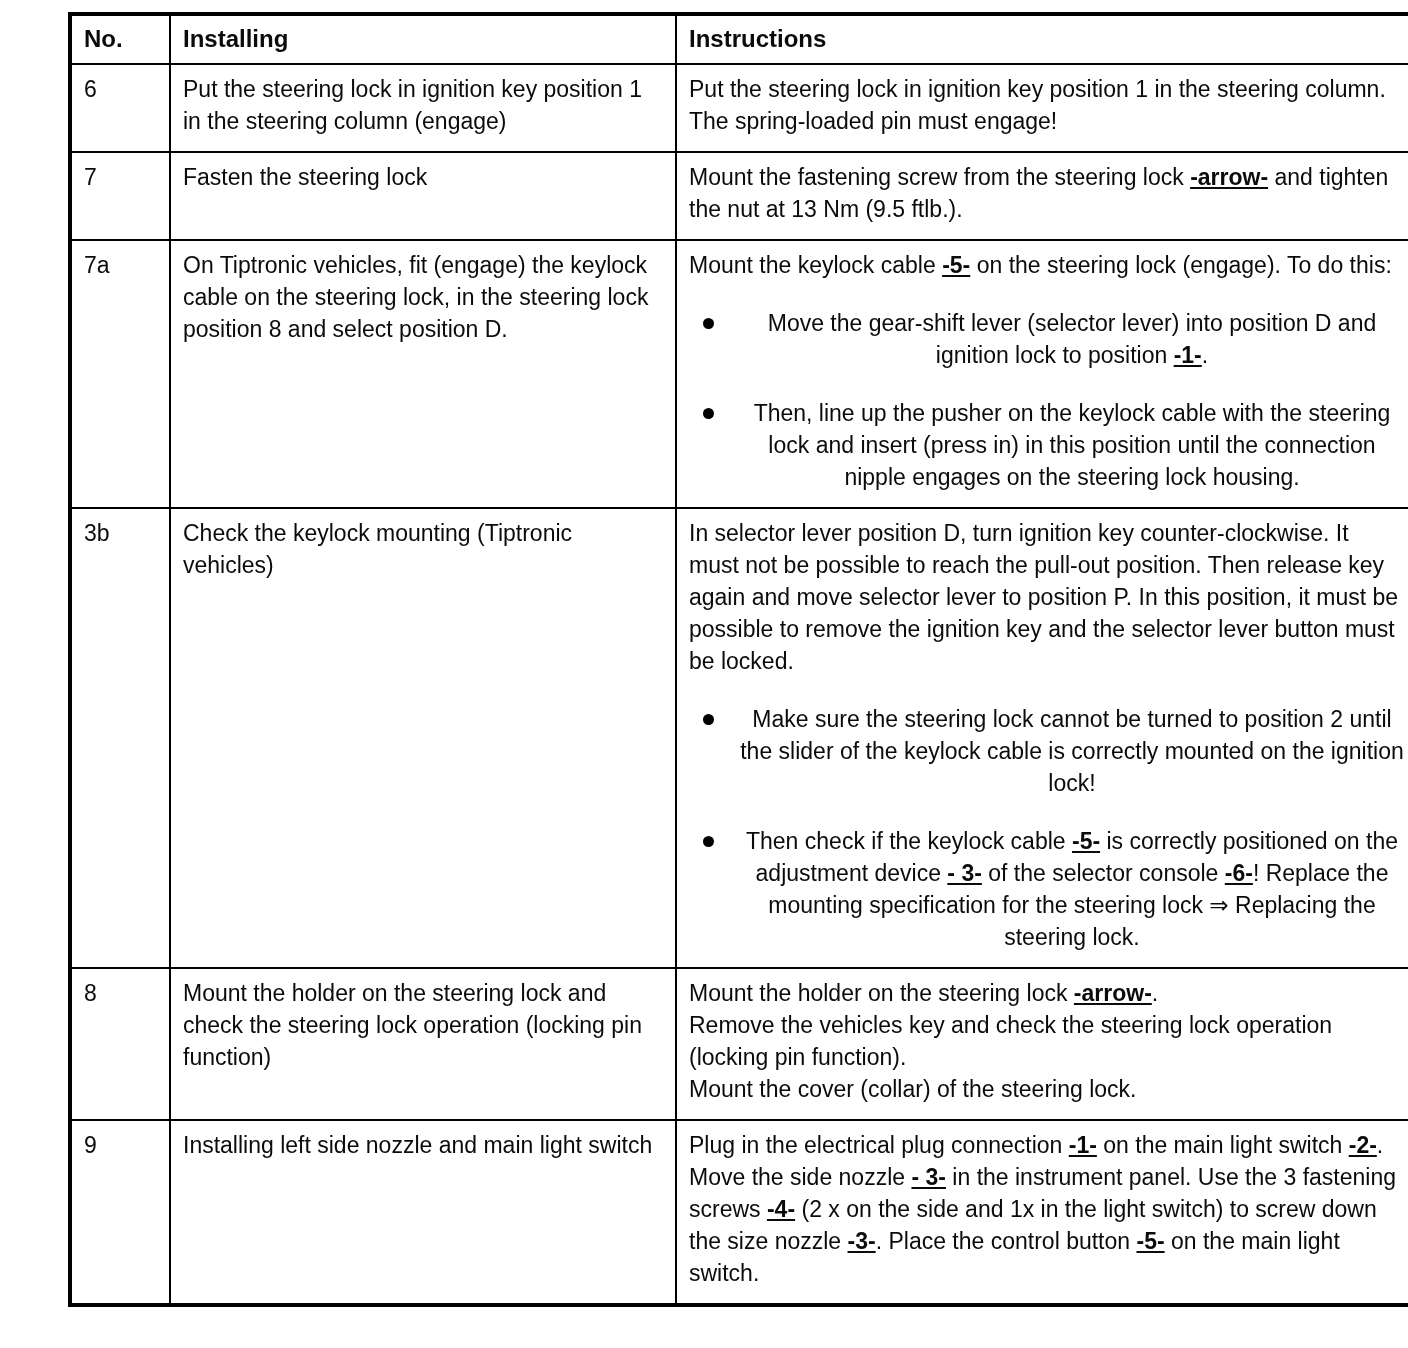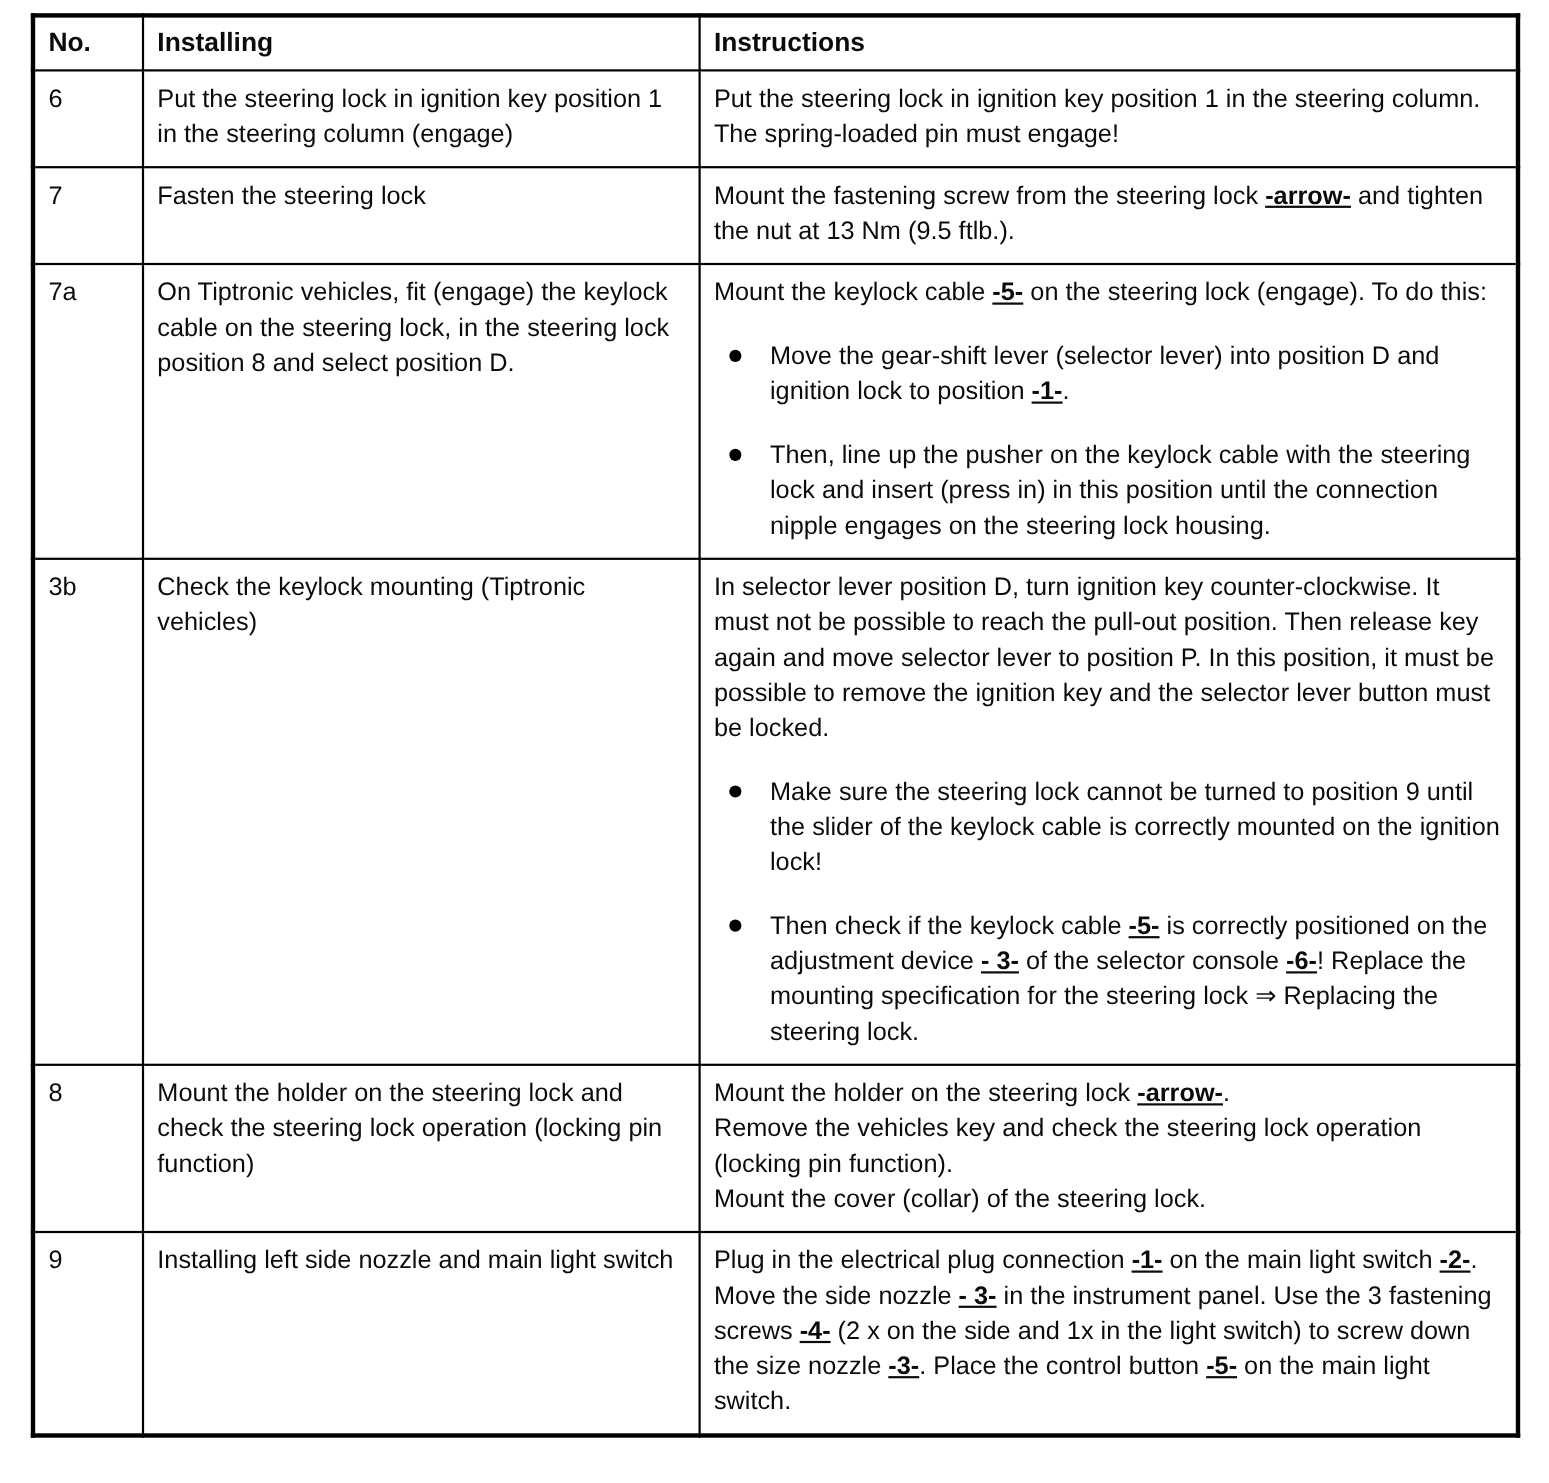--- a/index.html
+++ b/index.html
@@ -10,20 +10,21 @@
   }
   body {
     width: 1408px;
     height: 1348px;
     font-family: "Liberation Sans", "DejaVu Sans", sans-serif;
     color: #0b0b0b;
     -webkit-font-smoothing: antialiased;
   }
   .doc {
     padding: 12px 28px;
+    margin-left: 40px;
   }
   table {
     width: 1350px;
     border-collapse: collapse;
     table-layout: fixed;
     border: 4px solid #000;
   }
   th, td {
     border: 2px solid #000;
   }
@@ -53,20 +54,21 @@
     flex: none;
     width: 11px;
     height: 11px;
     border-radius: 50%;
     background: #000;
     margin: 11px 0 0 14px;
   }
   .bullet-text {
     display: block;
     padding-left: 26px;
+    text-align: center;
   }
   b { font-weight: bold; text-decoration: underline; }
 </style>
 </head>
 <body>
 
 <div class="doc">
   <table>
     <colgroup>
       <col class="col-no">
@@ -110,21 +112,21 @@
             </div>
           </td>
         </tr>
         <tr>
           <td class="cell-no">3b</td>
           <td>Check the keylock mounting (Tiptronic vehicles)</td>
           <td>
             <div class="para">In selector lever position D, turn ignition key counter-clockwise. It must not be possible to reach the pull-out position. Then release key again and move selector lever to position P. In this position, it must be possible to remove the ignition key and the selector lever button must be locked.</div>
             <div class="bullet-item">
               <span class="dot"></span>
-              <span class="bullet-text">Make sure the steering lock cannot be turned to position 9 until the slider of the keylock cable is correctly mounted on the ignition lock!</span>
+              <span class="bullet-text">Make sure the steering lock cannot be turned to position 2 until the slider of the keylock cable is correctly mounted on the ignition lock!</span>
             </div>
             <div class="bullet-item">
               <span class="dot"></span>
               <span class="bullet-text">Then check if the keylock cable <b>-5-</b> is correctly positioned on the adjustment device <b>- 3-</b> of the selector console <b>-6-</b>! Replace the mounting specification for the steering lock ⇒ Replacing the steering lock.</span>
             </div>
           </td>
         </tr>
         <tr>
           <td class="cell-no">8</td>
           <td>Mount the holder on the steering lock and check the steering lock operation (locking pin function)</td>

